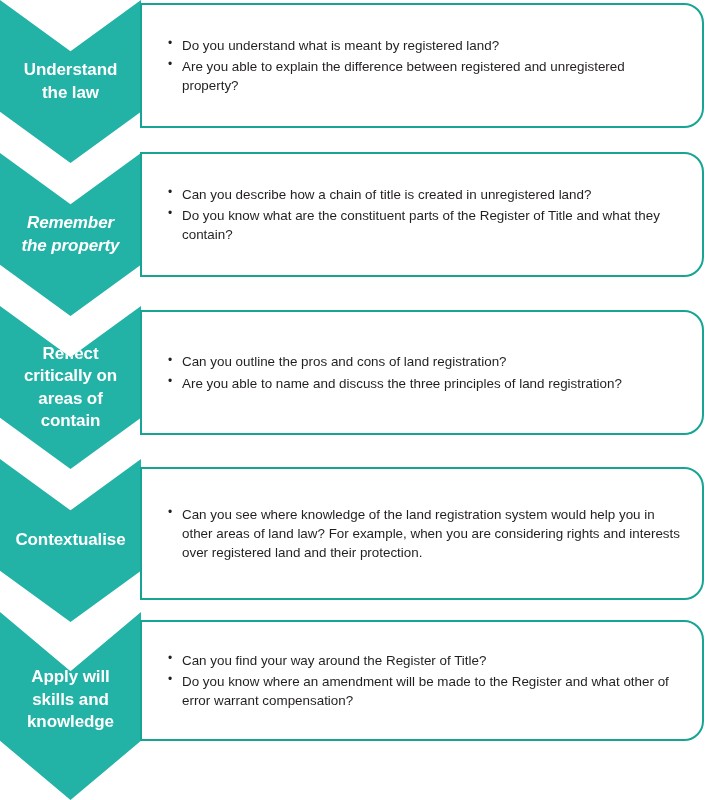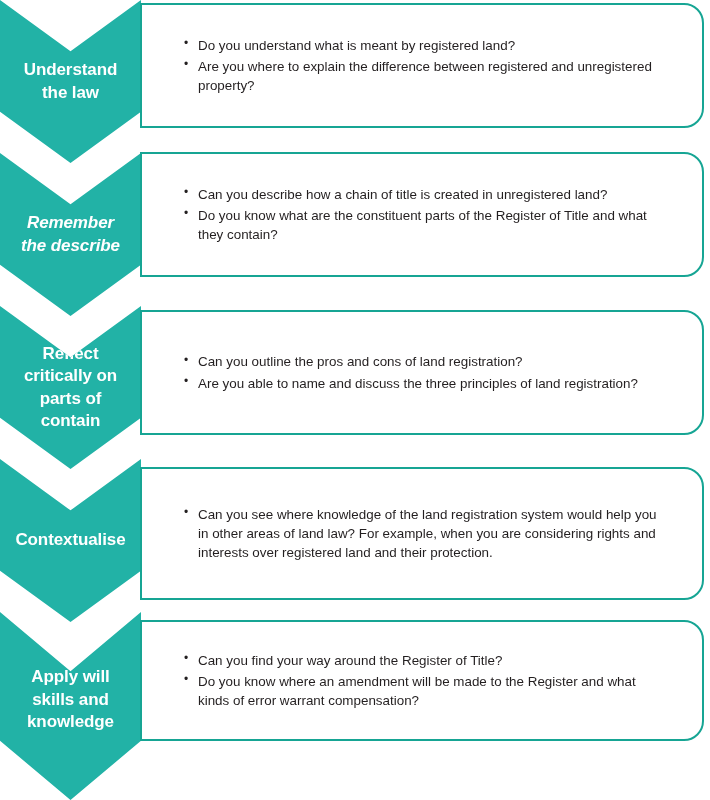--- a/index.html
+++ b/index.html
@@ -64,21 +64,21 @@
     border-top-right-radius: 20px;
     border-bottom-right-radius: 20px;
     border-top-left-radius: 0;
     border-bottom-left-radius: 0;
     display: flex;
     flex-direction: column;
     justify-content: center;
   }
 
   .bullet-list {
-    margin: 16px;
+    margin: 0;
     padding: 0 22px 0 26px;
     list-style: none;
   }
 
   .bullet-item {
     position: relative;
     font-size: 13.4px;
     line-height: 1.43;
     color: #231f20;
     padding-left: 14px;
@@ -100,41 +100,41 @@
 
 <div id="diagram">
 
   <div class="chevron-stack">
 
     <div class="chevron" style="top:0px; height:163px;">
       <div class="chevron-label"><span>Understand</span><br><span>the law</span></div>
     </div>
 
     <div class="chevron" style="top:153px; height:163px;font-style:italic;">
-      <div class="chevron-label"><span>Remember</span><br><span>the describe</span></div>
+      <div class="chevron-label"><span>Remember</span><br><span>the property</span></div>
     </div>
 
     <div class="chevron" style="top:306px; height:163px;">
-      <div class="chevron-label"><span>Reflect</span><br><span>critically on</span><br><span>parts of</span><br><span>contain</span></div>
+      <div class="chevron-label"><span>Reflect</span><br><span>critically on</span><br><span>areas of</span><br><span>contain</span></div>
     </div>
 
     <div class="chevron" style="top:459px; height:163px;justify-content:center;">
       <div class="chevron-label"><span>Contextualise</span></div>
     </div>
 
     <div class="chevron" style="top:612px; height:188px;">
       <div class="chevron-label" style="transform:translateY(-6px);"><span>Apply will</span><br><span>skills and</span><br><span>knowledge</span></div>
     </div>
 
   </div>
 
   <div class="content-box" style="top:3px; height:125px;">
     <ul class="bullet-list">
       <li class="bullet-item">Do you understand what is meant by registered land?</li>
-      <li class="bullet-item">Are you where to explain the difference between registered and unregistered property?</li>
+      <li class="bullet-item">Are you able to explain the difference between registered and unregistered property?</li>
     </ul>
   </div>
 
   <div class="content-box" style="top:310px; height:125px;">
     <ul class="bullet-list">
       <li class="bullet-item">Can you outline the pros and cons of land registration?</li>
       <li class="bullet-item">Are you able to name and discuss the three principles of land registration?</li>
     </ul>
   </div>
 
@@ -147,17 +147,17 @@
 
   <div class="content-box" style="top:467px; height:133px;">
     <ul class="bullet-list">
       <li class="bullet-item">Can you see where knowledge of the land registration system would help you in other areas of land law? For example, when you are considering rights and interests over registered land and their protection.</li>
     </ul>
   </div>
 
   <div class="content-box" style="top:620px; height:121px;">
     <ul class="bullet-list">
       <li class="bullet-item">Can you find your way around the Register of Title?</li>
-      <li class="bullet-item">Do you know where an amendment will be made to the Register and what kinds of error warrant compensation?</li>
+      <li class="bullet-item">Do you know where an amendment will be made to the Register and what other of error warrant compensation?</li>
     </ul>
   </div>
 
 </div>
 
 </body></html>

